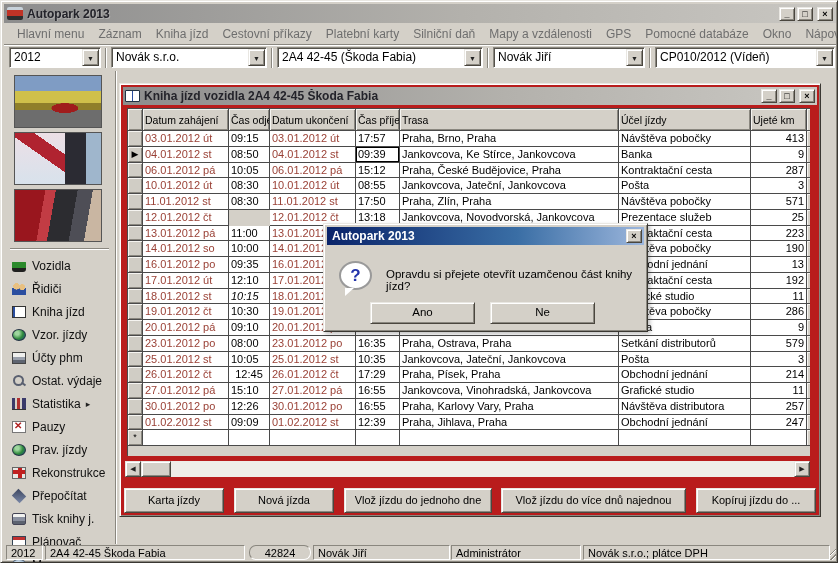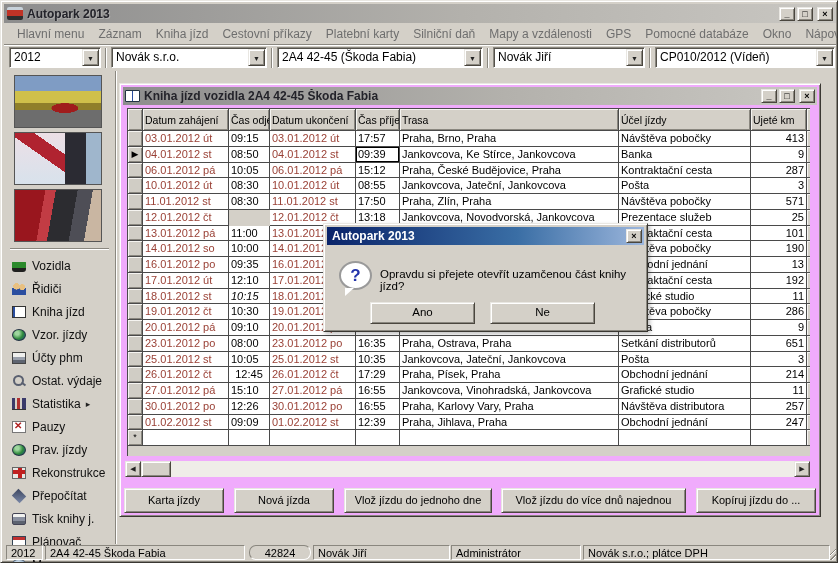--- a/index.html
+++ b/index.html
@@ -85,21 +85,21 @@
       linear-gradient(90deg, rgba(0,0,0,0) 0 5px, #c02020 5px 9px, rgba(0,0,0,0) 9px),
       linear-gradient(0deg, rgba(0,0,0,0) 0 4px, #c02020 4px 8px, rgba(0,0,0,0) 8px), #e8e8e4;
       border:1px solid #666; }
   .printer-icon { background:linear-gradient(180deg,#f2f2f0 0 30%,#8a90a0 30% 75%,#5c6270 75% 100%); border-radius:2px; border:1px solid #445; }
   .recalculate-icon { background:linear-gradient(135deg,#3c4660,#7a88a8); transform:rotate(45deg) scale(.78); }
   .planner-icon { background:linear-gradient(180deg,#c03030 0 30%,#ffffff 30% 100%); border:1px solid #345; }
   .maps-icon { border-radius:45%; background:radial-gradient(circle at 40% 35%, #dce8f2, #8fa8c0 75%, #5c7a96); border:1px solid #567; }
 
   
   .child-window { position:absolute; left:118px; top:82px; width:702px; height:434px;
-    background:#f0abfc; z-index:10;
+    background:#b91c1c; z-index:10;
     border:1px solid; border-color:#e9e7e2 #3a3832 #3a3832 #e9e7e2;
     box-shadow: inset 1px 1px 0 #ffffff, inset -1px -1px 0 #8a877f; }
   .child-titlebar { position:absolute; left:3px; top:3px; right:3px; height:18px;
     background:linear-gradient(90deg,#8d8d8d,#b3b1ac 55%,#c9c7c2);
     display:flex; align-items:center; padding:0 2px; }
   .child-titlebar .t-text { font-weight:bold; font-size:12px; color:#23232a; margin-left:4px; flex:1;
     white-space:nowrap; overflow:hidden; }
   .book-icon { width:15px; height:12px; background:linear-gradient(90deg,#fff 0 46%,#2a4ea0 46% 54%,#fff 54% 100%);
     border:1px solid #234; border-radius:1px; }
 
@@ -136,21 +136,21 @@
     box-shadow: inset 1px 1px 0 #ffffff, inset -1px -1px 0 #8a877f, 2px 2px 4px rgba(0,0,0,.25); }
   .dlg-titlebar { position:absolute; left:3px; top:3px; right:3px; height:18px;
     background:linear-gradient(90deg,#0a246a,#3a6ea5 60%,#9cb6dc);
     display:flex; align-items:center; padding:0 2px 0 5px; }
   .dlg-titlebar .t-text { font-weight:bold; font-size:12px; color:#ffffff; flex:1; }
   .q-icon { position:absolute; left:15px; top:37px; width:33px; height:29px; background:#fff;
     border:2px solid #9a9a9a; border-radius:50%; text-align:center; }
   .q-icon .q-mark { font-size:17px; font-weight:bold; color:#2233aa; line-height:26px; }
   .q-icon::after { content:''; position:absolute; left:4px; bottom:-8px; width:0; height:0;
     border-top:8px solid #fff; border-right:9px solid rgba(0,0,0,0); }
-  .dlg-message { position:absolute; left:56px; top:44px; width:255px; font-size:11.5px; color:#000; }
+  .dlg-message { position:absolute; left:62px; top:44px; width:255px; font-size:11.5px; color:#000; }
   .dlg-btn { position:absolute; top:78px; width:105px; height:22px; font-size:11.5px; text-align:center;
     line-height:19px; cursor:default; }
 
   
   .statusbar { position:absolute; left:3px; top:543px; width:832px; height:17px; }
   .status-panel { position:absolute; top:1px; height:15px; font-size:11px; line-height:13px; padding:1px 4px;
     background:#d4d0c8; white-space:nowrap; overflow:hidden;
     border:1px solid; border-color:#8a877f #ffffff #ffffff #8a877f; }
   .status-panel.center { text-align:center; }
   .resize-grip { position:absolute; right:0; top:3px; width:13px; height:13px;
@@ -372,21 +372,21 @@
           <div class="td filler"></div>
         </div>
         <div class="tr">
           <div class="td selector" style="width: 15px;"></div>
           <div class="td c-date" style="width: 86px;">13.01.2012 pá</div>
           <div class="td" style="width: 41px;">11:00</div>
           <div class="td c-date" style="width: 86px;">13.01.2012 pá</div>
           <div class="td" style="width: 44px;"></div>
           <div class="td" style="width: 219px;"></div>
           <div class="td" style="width: 132px;">Kontraktační cesta</div>
-          <div class="td num" style="width: 56px;">101</div>
+          <div class="td num" style="width: 56px;">223</div>
           <div class="td filler"></div>
         </div>
         <div class="tr">
           <div class="td selector" style="width: 15px;"></div>
           <div class="td c-date" style="width: 86px;">14.01.2012 so</div>
           <div class="td" style="width: 41px;">10:00</div>
           <div class="td c-date" style="width: 86px;">14.01.2012 so</div>
           <div class="td" style="width: 44px;"></div>
           <div class="td" style="width: 219px;"></div>
           <div class="td" style="width: 132px;">Návštěva pobočky</div>
@@ -449,21 +449,21 @@
           <div class="td filler"></div>
         </div>
         <div class="tr">
           <div class="td selector" style="width: 15px;"></div>
           <div class="td c-date" style="width: 86px;">23.01.2012 po</div>
           <div class="td" style="width: 41px;">08:00</div>
           <div class="td c-date" style="width: 86px;">23.01.2012 po</div>
           <div class="td" style="width: 44px;">16:35</div>
           <div class="td" style="width: 219px;">Praha, Ostrava, Praha</div>
           <div class="td" style="width: 132px;">Setkání distributorů</div>
-          <div class="td num" style="width: 56px;">651</div>
+          <div class="td num" style="width: 56px;">579</div>
           <div class="td filler"></div>
         </div>
         <div class="tr">
           <div class="td selector" style="width: 15px;"></div>
           <div class="td c-date" style="width: 86px;">25.01.2012 st</div>
           <div class="td" style="width: 41px;">10:05</div>
           <div class="td c-date" style="width: 86px;">25.01.2012 st</div>
           <div class="td" style="width: 44px;">10:35</div>
           <div class="td" style="width: 219px;">Jankovcova, Jateční, Jankovcova</div>
           <div class="td" style="width: 132px;">Pošta</div>

